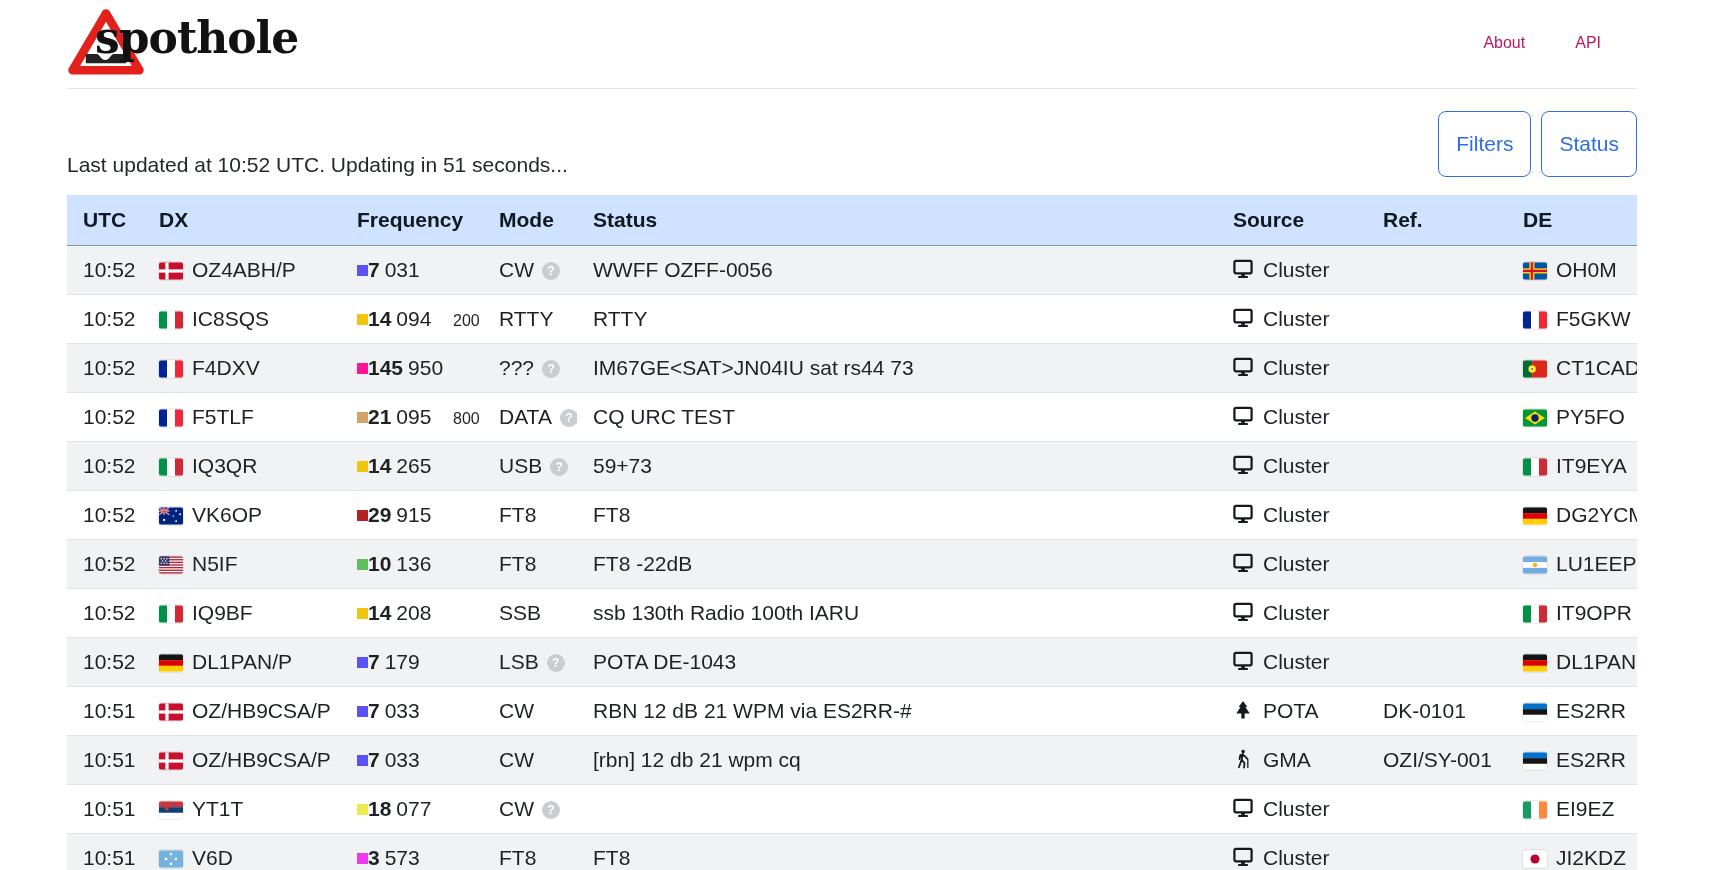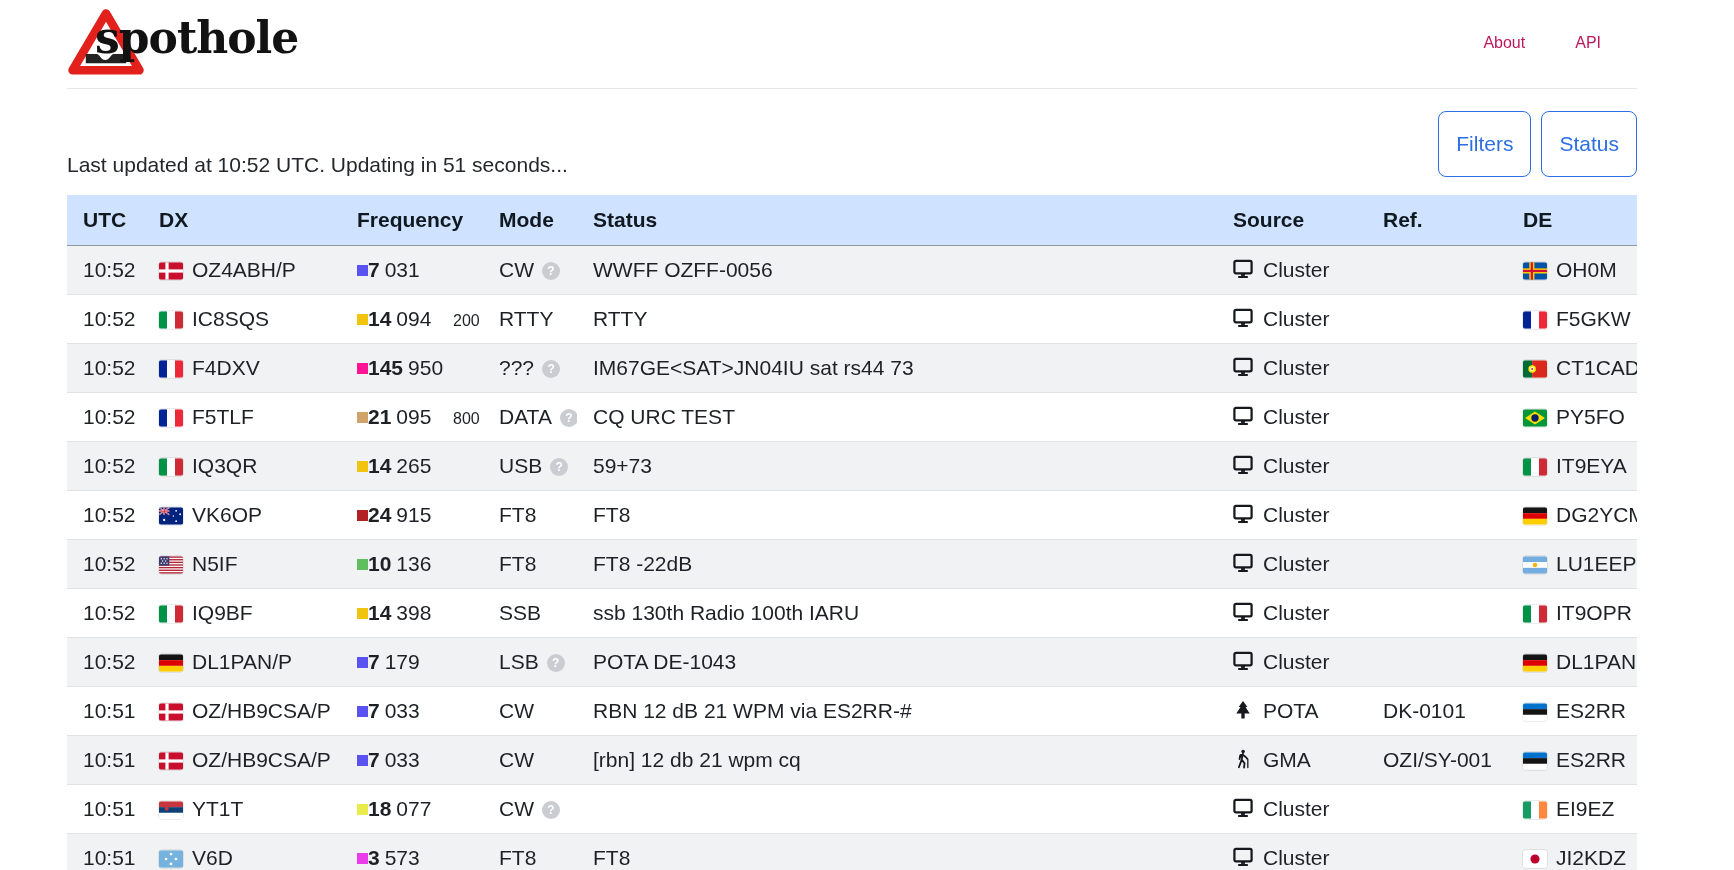--- a/index.html
+++ b/index.html
@@ -251,21 +251,21 @@
                 <rect x="4.2" width=".8" height="6.5" fill="#cf142b"></rect>
                 <rect y="2.9" width="9" height=".8" fill="#cf142b"></rect>
                 <g fill="#fff">
                   <circle cx="4.5" cy="11" r="1"></circle>
                   <circle cx="15" cy="3" r=".8"></circle>
                   <circle cx="18.5" cy="6" r=".8"></circle>
                   <circle cx="15" cy="12" r=".8"></circle>
                   <circle cx="12.5" cy="7.5" r=".6"></circle>
                 </g>
               </svg></span><a href="#" class="call dx-call">VK6OP</a></td>
-    <td class="c-freq"><span class="band-square" style="background: rgb(178, 34, 34);"></span><span class="freq-main"><b class="mhz">24</b><span class="khz">915</span></span></td>
+    <td class="c-freq"><span class="band-square" style="background: rgb(178, 34, 34);"></span><span class="freq-main"><b class="mhz">29</b><span class="khz">915</span></span></td>
     <td class="mode-cell"><span class="mode-label">FT8</span></td>
     <td class="c-comment">FT8</td>
     <td class="c-source"><span class="src-icon"><svg viewBox="0 0 17 17">
                 <rect x="1.2" y="1.6" width="14.6" height="10.6" rx="1.3" fill="none" stroke="#15181c" stroke-width="1.9"></rect>
                 <rect x="6.9" y="12.2" width="3.2" height="2.2" fill="#15181c"></rect>
                 <rect x="4.2" y="14.4" width="8.6" height="1.7" rx=".8" fill="#15181c"></rect>
               </svg></span><span class="src-label">Cluster</span></td>
     <td class="c-ref"></td>
     <td class="c-de"><span class="flag de-flag"><svg viewBox="0 0 21 15">
                 <rect width="21" height="5" fill="#141414"></rect>
@@ -314,21 +314,21 @@
                 <circle cx="10.5" cy="7.5" r="2" fill="#f6b40e"></circle>
               </svg></span><a href="#" class="call de-call">LU1EEP</a></td>
   </tr>
         <tr>
     <td class="c-utc">10:52</td>
     <td class="c-dx"><span class="flag dx-flag"><svg viewBox="0 0 21 15">
                 <rect width="7" height="15" fill="#009246"></rect>
                 <rect x="7" width="7" height="15" fill="#fff"></rect>
                 <rect x="14" width="7" height="15" fill="#ce2b37"></rect>
               </svg></span><a href="#" class="call dx-call">IQ9BF</a></td>
-    <td class="c-freq"><span class="band-square" style="background: rgb(241, 196, 15);"></span><span class="freq-main"><b class="mhz">14</b><span class="khz">398</span></span></td>
+    <td class="c-freq"><span class="band-square" style="background: rgb(241, 196, 15);"></span><span class="freq-main"><b class="mhz">14</b><span class="khz">208</span></span></td>
     <td class="mode-cell"><span class="mode-label">SSB</span></td>
     <td class="c-comment">ssb 130th Radio 100th IARU</td>
     <td class="c-source"><span class="src-icon"><svg viewBox="0 0 17 17">
                 <rect x="1.2" y="1.6" width="14.6" height="10.6" rx="1.3" fill="none" stroke="#15181c" stroke-width="1.9"></rect>
                 <rect x="6.9" y="12.2" width="3.2" height="2.2" fill="#15181c"></rect>
                 <rect x="4.2" y="14.4" width="8.6" height="1.7" rx=".8" fill="#15181c"></rect>
               </svg></span><span class="src-label">Cluster</span></td>
     <td class="c-ref"></td>
     <td class="c-de"><span class="flag de-flag"><svg viewBox="0 0 21 15">
                 <rect width="7" height="15" fill="#009246"></rect>

